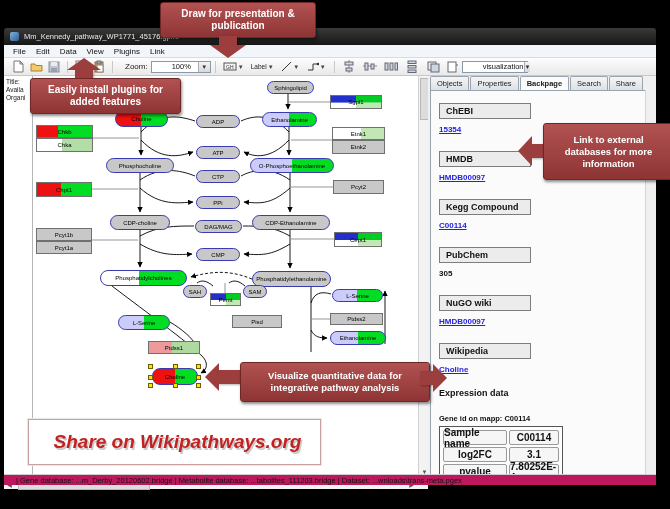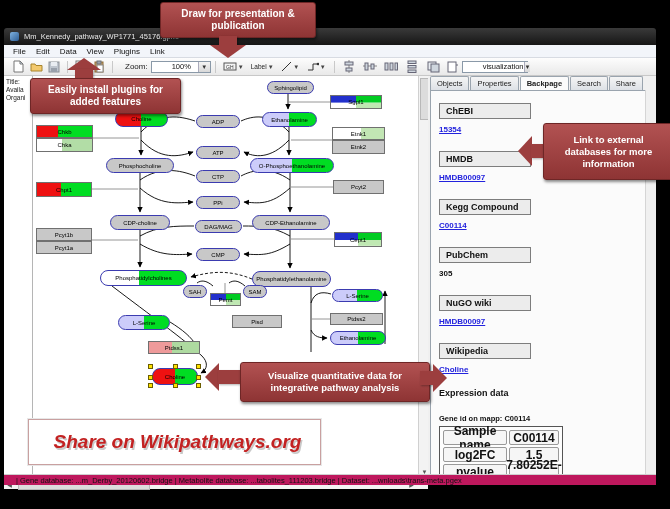--- a/index.html
+++ b/index.html
@@ -50,22 +50,22 @@
     border:1px solid #9aa4ae;box-sizing:border-box;overflow:hidden;padding:9px 8px 0 8px;}
   .pscroll{position:absolute;right:1px;top:14px;width:9px;height:387px;background:#f0f0f0;border-left:1px solid #d5d5d5;}
   .bp-header{display:inline-block;background:#ececec;border:1px solid #7d7d7d;font-weight:bold;font-size:9px;
     padding:2px 6px;min-width:78px;margin-bottom:6px;color:#111;}
   .bp-val{font-size:8px;font-weight:bold;margin-bottom:14px;color:#111;}
   .bp-val.link{color:#2222dd;text-decoration:underline;cursor:pointer;}
   .bp-expr{font-size:9px;font-weight:bold;margin:4px 0 16px 0;color:#111;}
   .bp-mapp{font-size:7.5px;font-weight:bold;margin-bottom:3px;color:#111;}
   .bp-table{border:1px solid #555;display:inline-block;padding:2px;background:#fdfdfd;}
   .bp-row{display:flex;}
-  .bp-cell{border:1px solid #999;border-radius:2px;background:#f6f6f6;font-size:12px;font-weight:bold;
-    width:62px;height:13px;display:flex;align-items:center;justify-content:center;margin:1px;color:#111;text-align:center;}
+  .bp-cell{border:1px solid #999;border-radius:2px;background:#f6f6f6;font-size:10px;font-weight:bold;
+    width:62px;height:13px;display:flex;align-items:center;justify-content:center;margin:1px;color:#111;}
   .bp-cell.c2{width:48px;}
   
   .statusbar{left:4px;top:474px;width:652px;height:11px;background:#be185d;border-top:1px solid #cfcfcf;
     font-size:7.5px;color:#111;display:flex;align-items:center;padding-left:12px;box-sizing:border-box;white-space:nowrap;overflow:hidden;}
   
   .co-box{background:linear-gradient(#b25252,#8e3434);border:1px solid #6e2626;border-radius:3px;
     color:#fff;font-weight:bold;text-align:center;display:flex;align-items:center;justify-content:center;
     box-shadow:1px 2px 3px rgba(0,0,0,.45);line-height:12px;}
   .co{z-index:50;}
   .tri{width:0;height:0;position:absolute;}
@@ -272,21 +272,21 @@
         <div class="tab">Properties</div>
         <div class="tab active">Backpage</div>
         <div class="tab">Search</div>
         <div class="tab">Share</div>
       </div>
     <div class="panel-content" id="backpage"><div class="bp-header">ChEBI</div><div class="bp-val link">15354</div><div class="bp-header">HMDB</div><div class="bp-val link">HMDB00097</div><div class="bp-header">Kegg Compound</div><div class="bp-val link">C00114</div><div class="bp-header">PubChem</div><div class="bp-val">305</div><div class="bp-header">NuGO wiki</div><div class="bp-val link">HMDB00097</div><div class="bp-header">Wikipedia</div><div class="bp-val link">Choline</div><div class="bp-expr">Expression data</div><div class="bp-mapp">Gene id on mapp: C00114</div><div class="bp-table"><div class="bp-row">
             <div class="bp-cell">Sample name</div>
             <div class="bp-cell c2">C00114</div>
           </div><div class="bp-row">
             <div class="bp-cell">log2FC</div>
-            <div class="bp-cell c2">1.5</div>
+            <div class="bp-cell c2">3.1</div>
           </div><div class="bp-row">
             <div class="bp-cell">pvalue</div>
             <div class="bp-cell c2">7.80252E-4</div>
           </div></div></div>
     <div class="pscroll"></div>
   </div>
 
   <div class="abs statusbar">
     <span>| Gene database: ...m_Derby_20120602.bridge | Metabolite database: ...tabolites_111203.bridge | Dataset: ...wnloads\trans-meta.pgex</span>
   </div>

